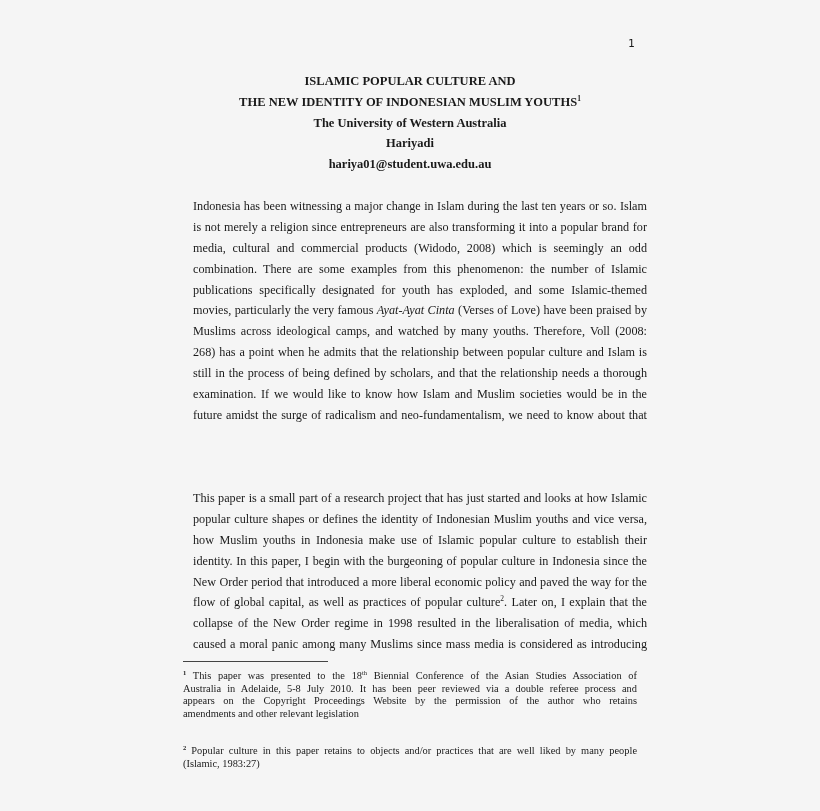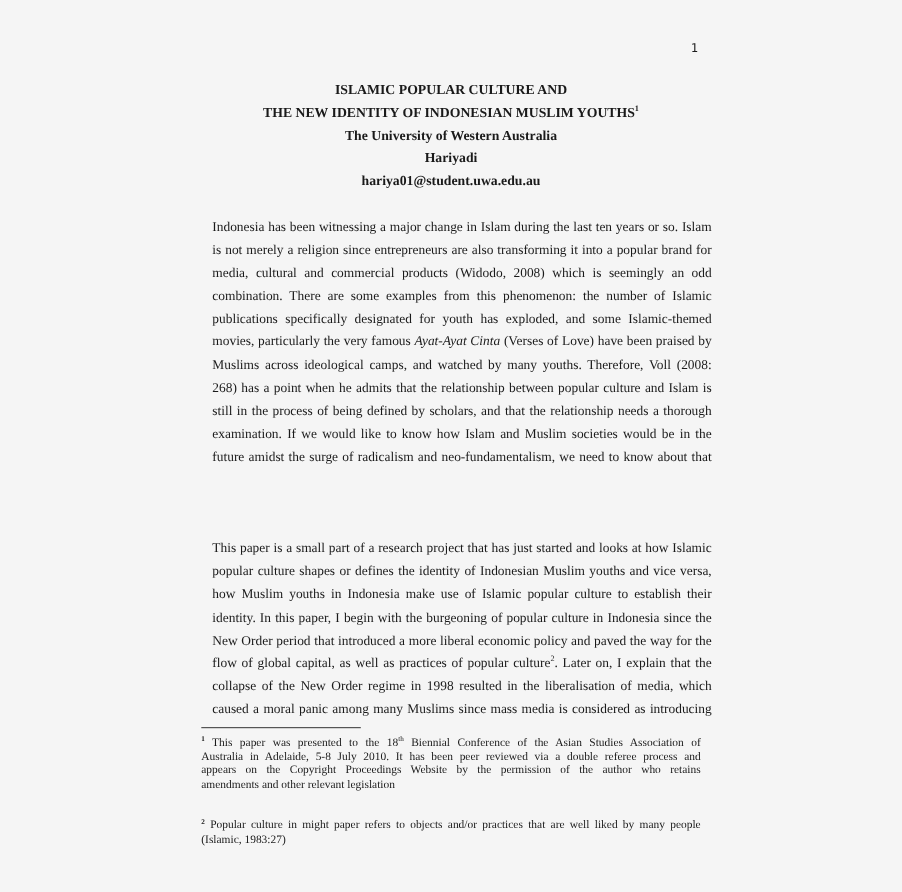--- a/index.html
+++ b/index.html
@@ -156,17 +156,17 @@
   <div class="fn-rule"></div>
 
   <div class="footnote fn1">
     <span class="line"><span class="fn-mark">1</span><span> This paper was presented to the 18</span><sup style="font-weight:normal">th</sup><span> Biennial Conference of the Asian Studies Association of</span></span>
     <span class="line">Australia in Adelaide, 5-8 July 2010. It has been peer reviewed via a double referee process and</span>
     <span class="line">appears on the Copyright Proceedings Website by the permission of the author who retains</span>
     <span class="line last">amendments and other relevant legislation</span>
   </div>
 
   <div class="footnote fn2">
-    <span class="line"><span class="fn-mark">2</span><span> Popular culture in might paper refers to objects and/or practices that are well liked by many people</span></span>
+    <span class="line"><span class="fn-mark">2</span><span> Popular culture in this paper retains to objects and/or practices that are well liked by many people</span></span>
     <span class="line last">(Islamic, 1983:27)</span>
   </div>
 
 </div>
 
 </body></html>

